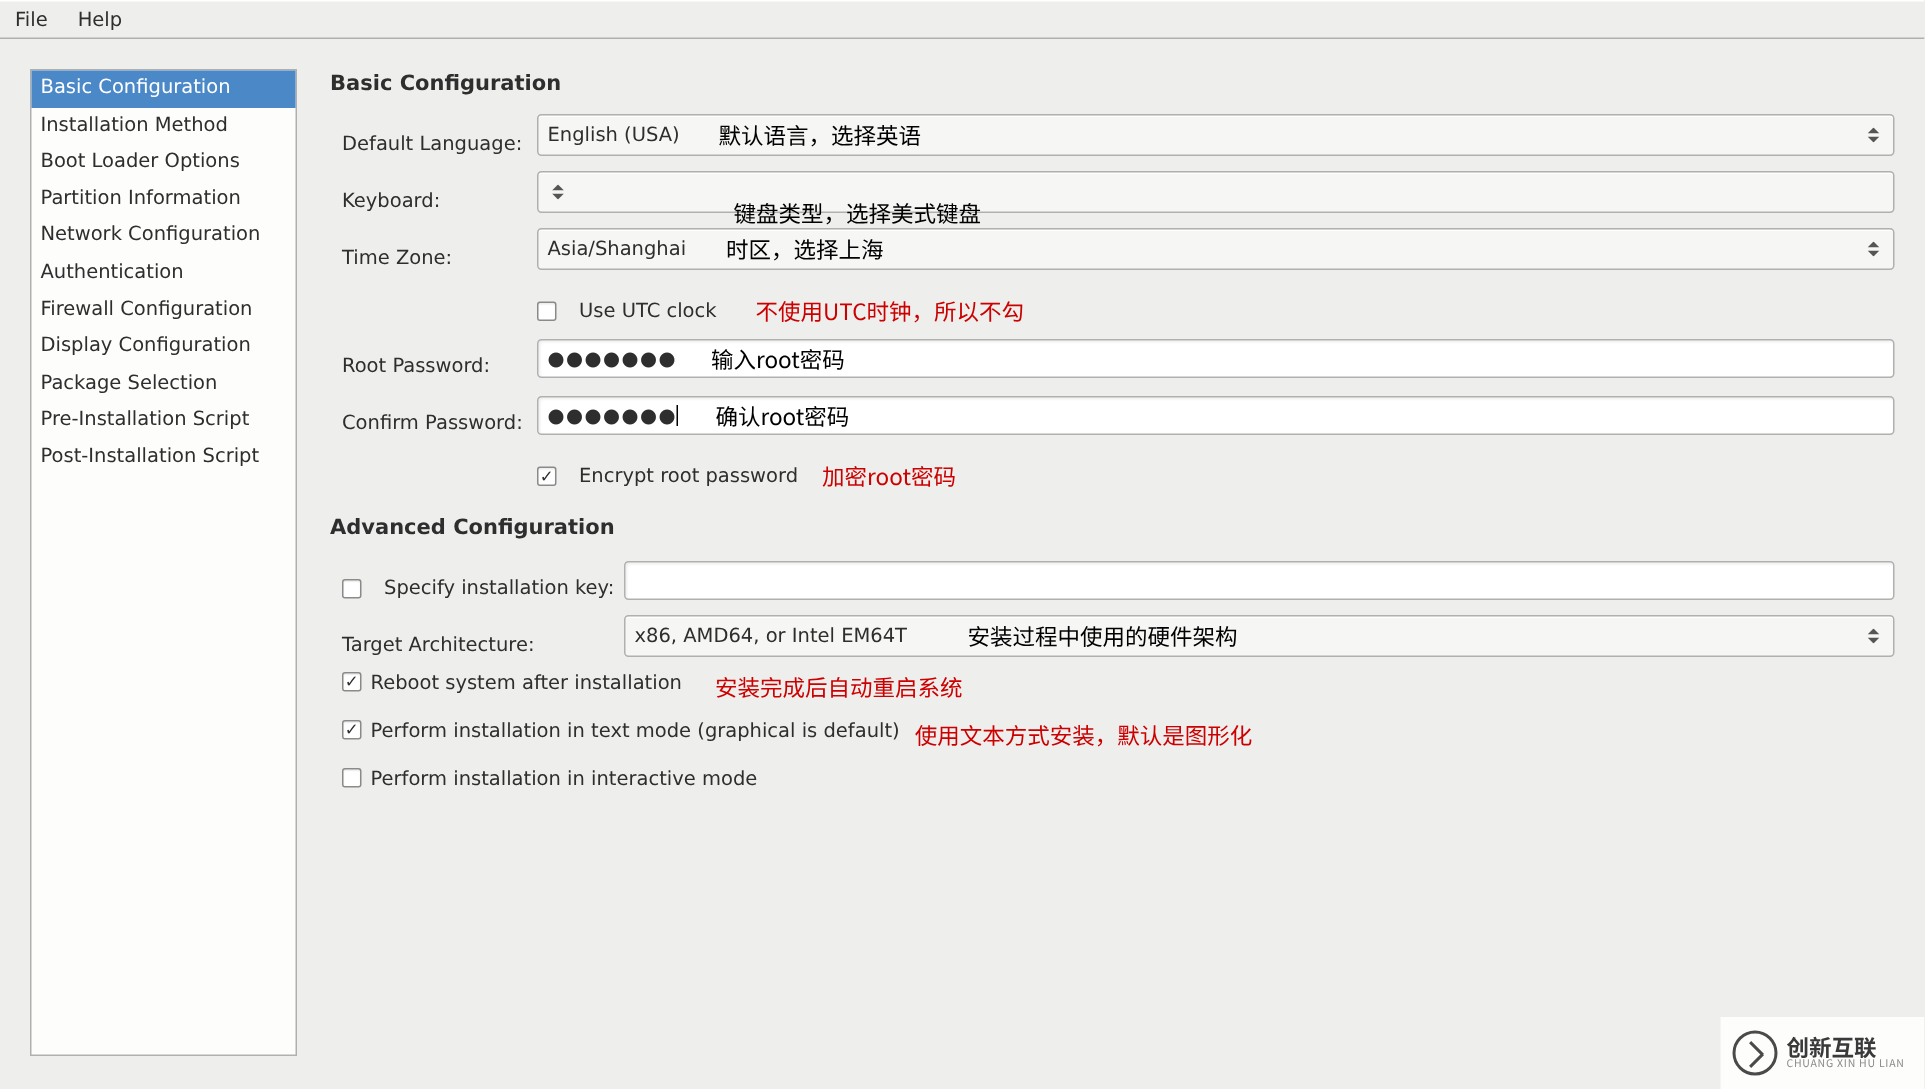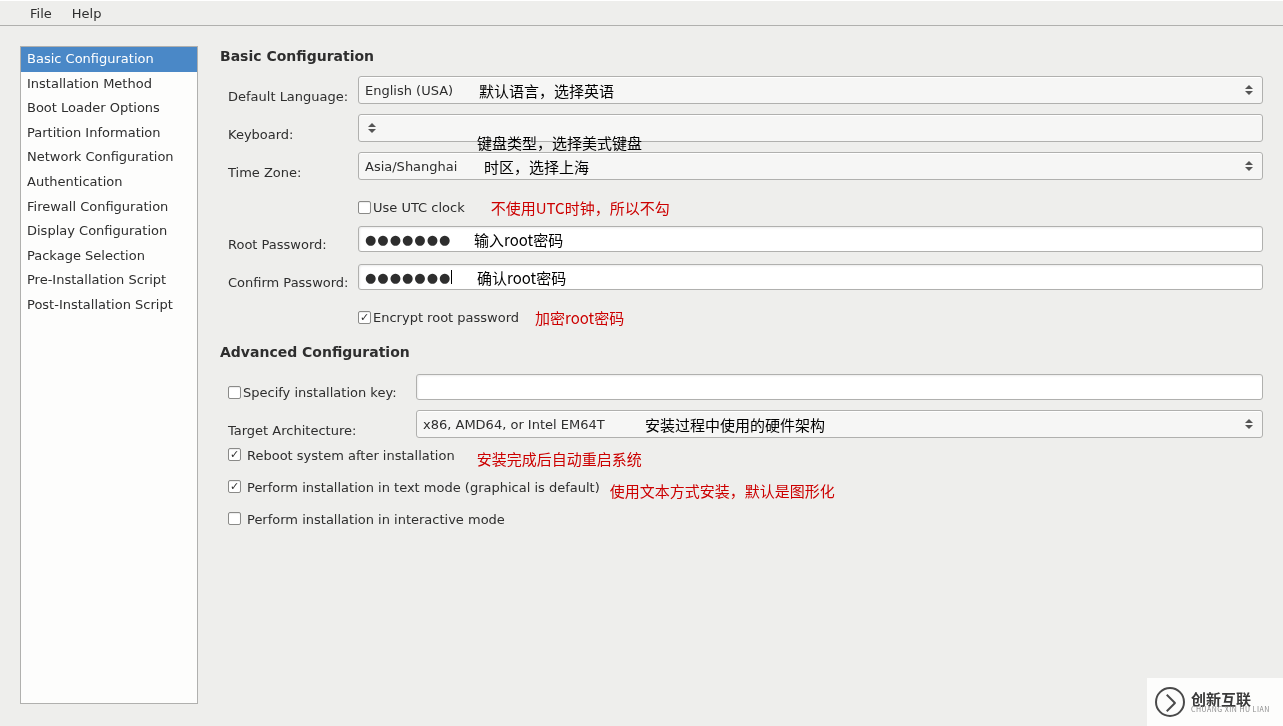--- a/index.html
+++ b/index.html
@@ -11,21 +11,21 @@
   width: 1283px;
   height: 726px;
   overflow: hidden;
   position: relative;
 }
 .menubar {
   display: flex;
   background: #eeeeec;
   border-bottom: 1px solid #b0b0ae;
   height: 26px;
-  padding-left: 20px;
+  padding-left: 0;
   align-items: center;
   border-top: 1px solid #ffffff;
 }
 .menubar .menu-item {
   padding: 4px 10px;
   cursor: default;
 }
 .workspace {
   display: flex;
   padding: 20px 20px 20px 20px;
@@ -115,21 +115,21 @@
   display: flex;
   align-items: flex-start;
   gap: 6px;
   margin-bottom: 10px;
   min-height: 22px;
   padding-left: 8px;
 }
 .checkbox-inline {
   display: flex;
   align-items: center;
-  gap: 2px;
+  gap: 15px;
 }
 .checkbox {
   width: 13px;
   height: 13px;
   border: 1px solid #8a8a88;
   border-radius: 2px;
   background: #ffffff;
   display: inline-flex;
   align-items: center;
   justify-content: center;
@@ -228,21 +228,21 @@
               </svg>
           </span>
         </div>
       </div>
     </div>
 
     <div class="form-row">
       <div class="form-label-col">Keyboard:</div>
       <div class="form-field-col">
         <div class="combo">
-          <span class="annotation" style="left:118px;margin-top:28px;">键盘类型，选择美式键盘</span>
+          <span class="annotation" style="left:130px;margin-top:28px;">键盘类型，选择美式键盘</span>
           <span class="combo-arrows">
             <svg width="8" height="4">
                 <polygon points="4,0 8,4 0,4" fill="#555"></polygon>
               </svg>
             <svg width="8" height="4">
                 <polygon points="0,0 8,0 4,4" fill="#555"></polygon>
               </svg>
           </span>
         </div>
       </div>

